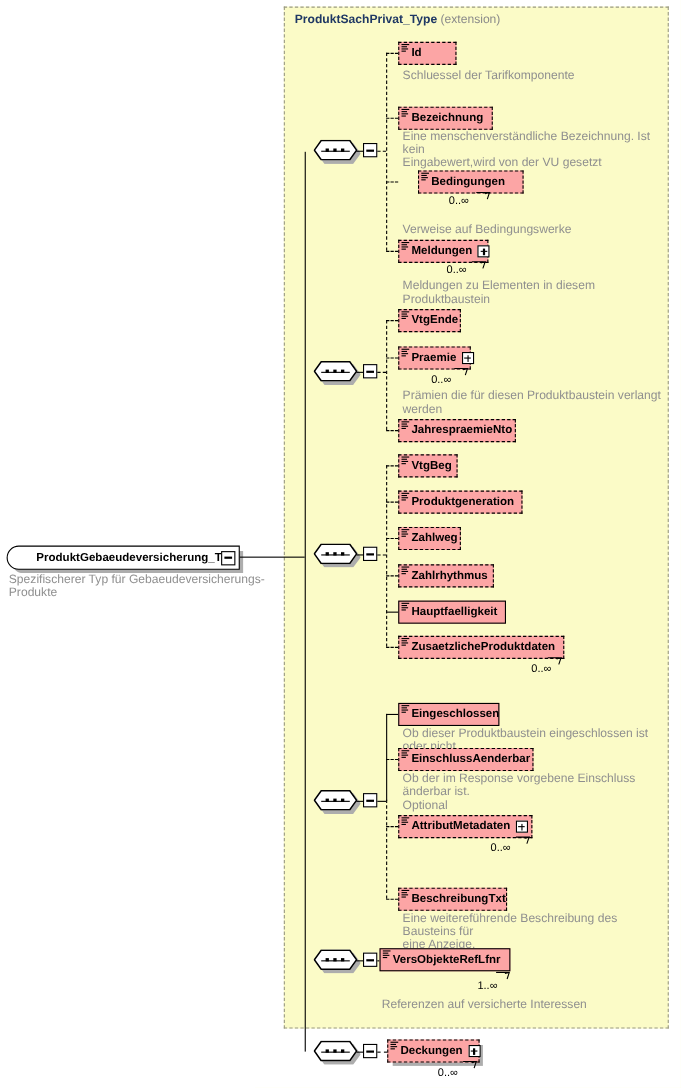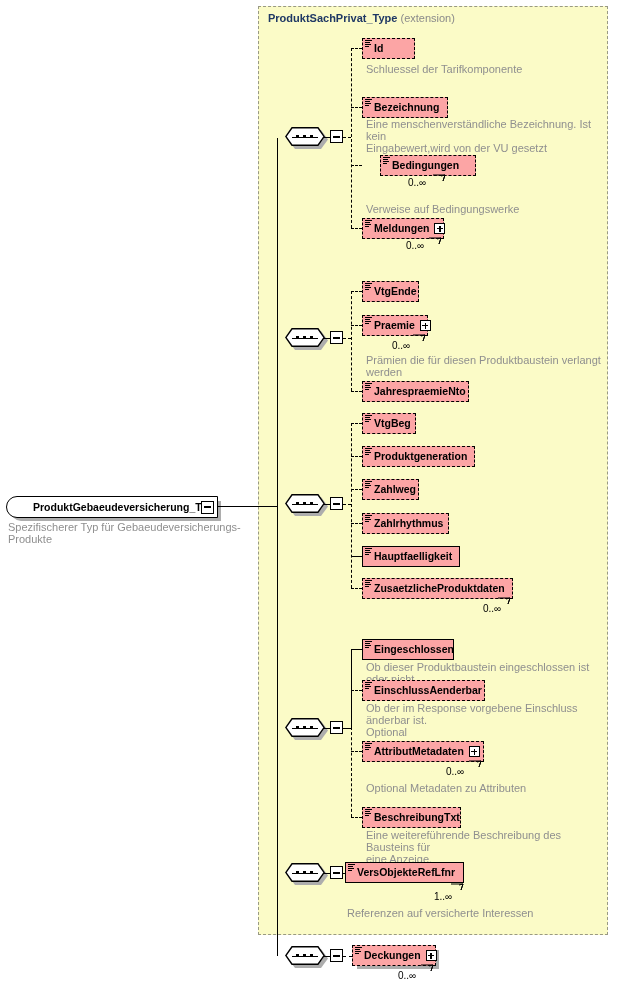--- a/index.html
+++ b/index.html
@@ -268,20 +268,21 @@
       </span>
     <span class="lbl">Meldungen</span>
     <span class="plus"></span>
   </div>
   <div class="reparrow" style="left:428px;top:237px;">
     <svg width="16" height="9" viewBox="0 0 16 9">
         <path d="M1,1 L13,1 L11,7 L13,1 L9,2" fill="none" stroke="#000" stroke-width="1"></path>
       </svg>
   </div>
   <div class="card" style="left:406px;top:240px;">0..∞</div>
+  <div class="anno" style="left:366px;top:254px;width:250px;">Meldungen zu Elementen in diesem Produktbaustein</div>
 
   <div class="seq" style="left:285px;top:328px;">
     <span class="shadow"></span>
     <span class="body"></span>
     <svg class="bodyline" viewBox="0 0 40 19">
       <polygon points="7,0.8 33,0.8 39.2,9.5 33,18.2 7,18.2 0.8,9.5" fill="none" stroke="#000" stroke-width="1.4"></polygon>
     </svg>
     <span class="dotbar"></span>
     <span class="dots">
         <i></i>
@@ -498,21 +499,20 @@
       </span>
     <span class="lbl">AttributMetadaten</span>
     <span class="plus"></span>
   </div>
   <div class="reparrow" style="left:468px;top:760px;">
     <svg width="16" height="9" viewBox="0 0 16 9">
         <path d="M1,1 L13,1 L11,7 L13,1 L9,2" fill="none" stroke="#000" stroke-width="1"></path>
       </svg>
   </div>
   <div class="card" style="left:446px;top:766px;">0..∞</div>
-  <div class="anno" style="left:366px;top:782px;width:245px;">Optional Metadaten zu Attributen</div>
 
   <div class="dln h" style="left:351px;top:817px;width:11px;"></div>
   <div class="eb opt" style="left:362px;top:807px;width:99px;">
     <span class="shadow"></span>
     <span class="eglyph">
         <i></i>
         <i></i>
         <i></i>
         <i></i>
       </span>

